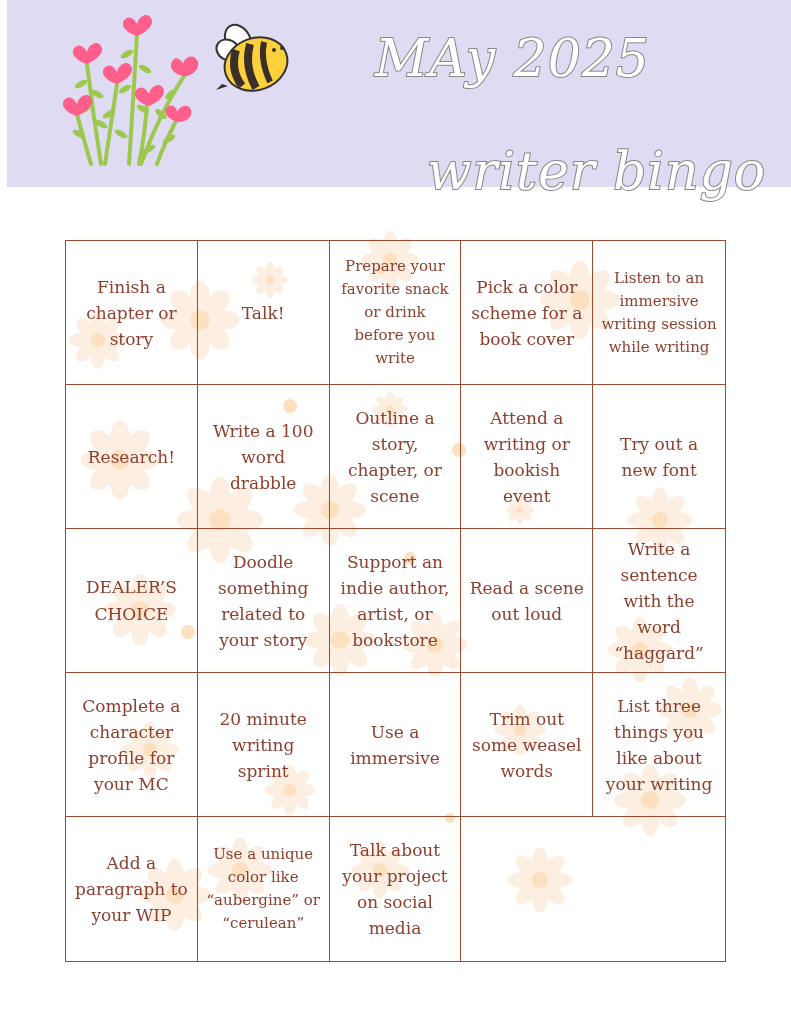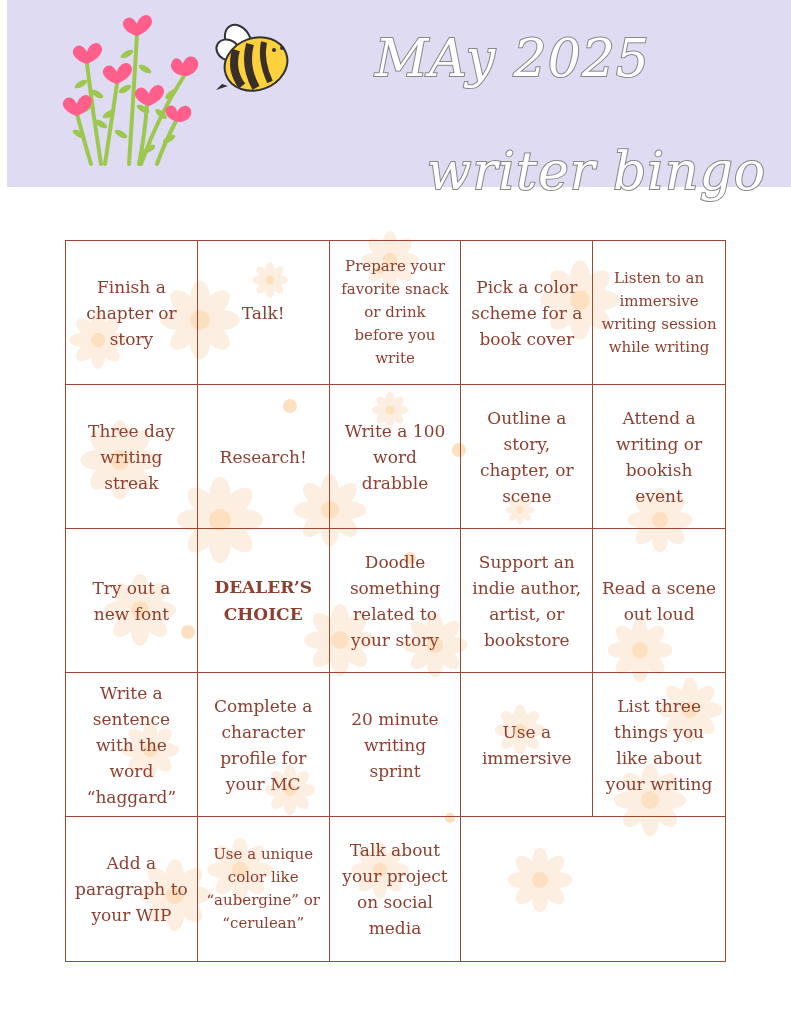--- a/index.html
+++ b/index.html
@@ -45,21 +45,21 @@
     display: flex; align-items: center; justify-content: center;
     text-align: center;
     color: #8d4030;
     font-size: 17px; line-height: 26px;
     padding: 4px 8px;
     box-sizing: border-box;
     background: transparent;
     cursor: pointer;
   }
   .cell.small { font-size: 15px; line-height: 23px; }
-  .cell.free { font-weight: bold; font-size: 17px; line-height: 27px; }
+  .cell.free { font-weight: normal; font-size: 17px; line-height: 27px; }
   .cell:nth-child(5n) { border-right: none; }
   .cell:nth-child(n+21) { border-bottom: none; }
 </style>
 </head>
 <body>
 
 <div class="header">
   <svg class="flowers" viewBox="0 0 152 156">
     <g stroke="#9cc84e" stroke-width="4" fill="none" stroke-linecap="round">
       <path d="M28 50 Q34 100 42 150"></path>
@@ -160,34 +160,34 @@
   <circle cx="380" cy="80" r="4" fill="#fde0c0"></circle>
 </svg>
 
 <div class="grid" id="bingo-grid">
   <div class="cell">Finish a chapter or story</div>
   <div class="cell">Talk!</div>
   <div class="cell small">Prepare your favorite snack or drink before you write</div>
   <div class="cell">Pick a color scheme for a book cover</div>
   <div class="cell small">Listen to an immersive writing session while writing</div>
 
-  <div class="cell">Three day writing streak</div>
   <div class="cell">Research!</div>
   <div class="cell">Write a 100 word drabble</div>
   <div class="cell">Outline a story, chapter, or scene</div>
 
   <div class="cell">Attend a writing or bookish event</div>
   <div class="cell">Try out a new font</div>
   <div class="cell free">DEALER’S CHOICE</div>
   <div class="cell">Doodle something related to your story</div>
   <div class="cell">Support an indie author, artist, or bookstore</div>
 
   <div class="cell">Read a scene out loud</div>
   <div class="cell">Write a sentence with the word “haggard”</div>
   <div class="cell">Complete a character profile for your MC</div>
   <div class="cell">20 minute writing sprint</div>
   <div class="cell">Use a immersive</div>
 
+  <div class="cell">Trim out some weasel words</div>
   <div class="cell">List three things you like about your writing</div>
   <div class="cell">Add a paragraph to your WIP</div>
   <div class="cell small">Use a unique color like “aubergine” or “cerulean”</div>
   <div class="cell">Talk about your project on social media</div>
 </div>
 
 </body></html>

